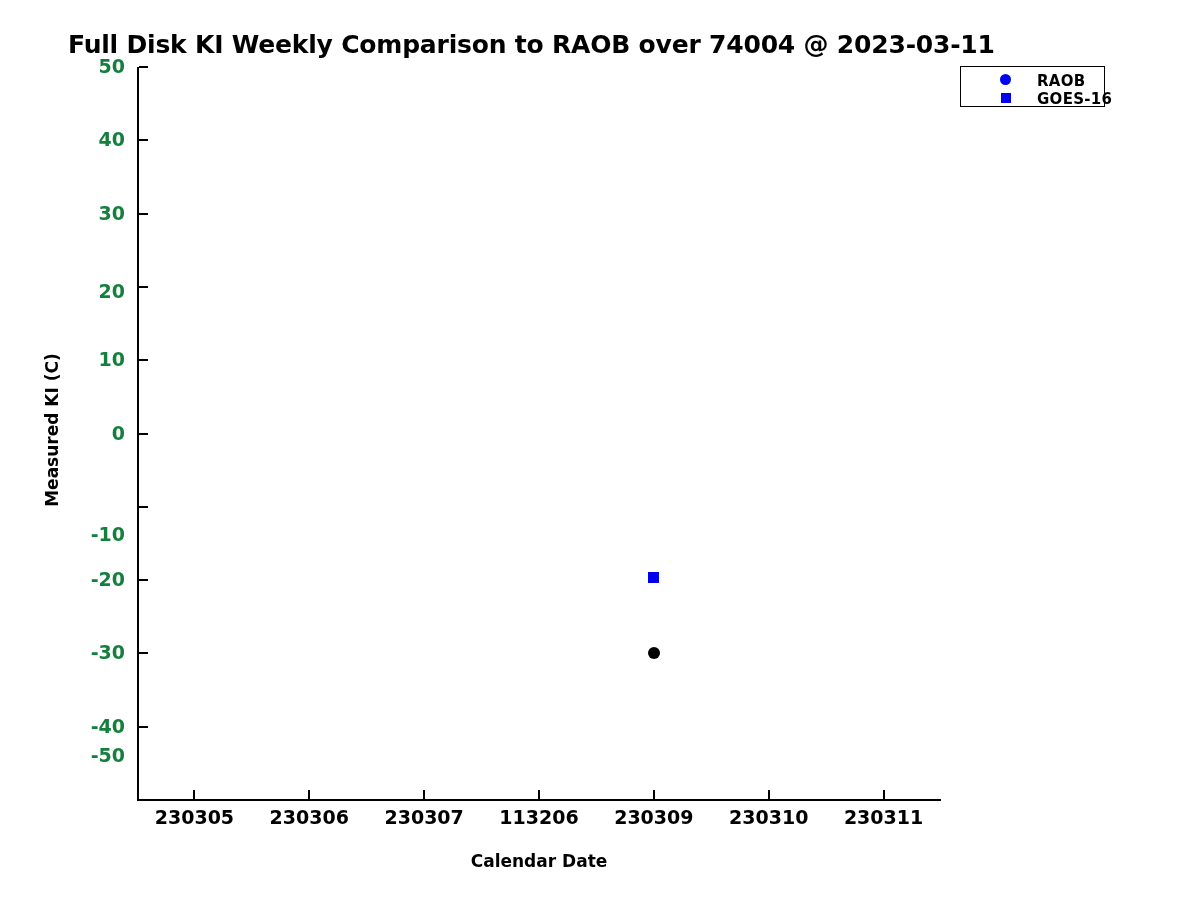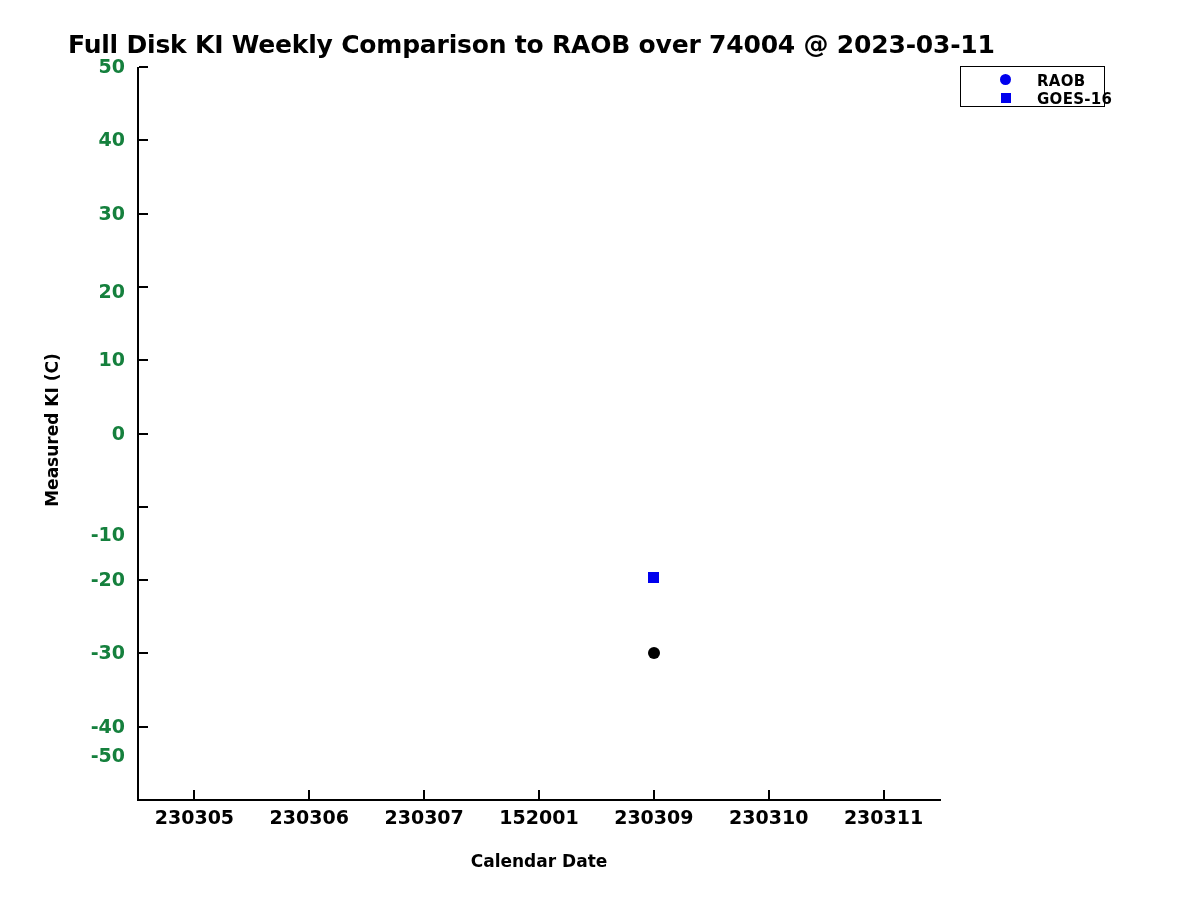--- a/index.html
+++ b/index.html
@@ -221,21 +221,21 @@
       <div class="ytick-label" style="top: 746px;">-50</div>
     </div>
   <div id="x-ticks">
       <div class="xtick-mark" style="left: 193.429px;"></div>
       <div class="xtick-label" style="left: 114.429px;">230305</div>
       <div class="xtick-mark" style="left: 308.286px;"></div>
       <div class="xtick-label" style="left: 229.286px;">230306</div>
       <div class="xtick-mark" style="left: 423.143px;"></div>
       <div class="xtick-label" style="left: 344.143px;">230307</div>
       <div class="xtick-mark" style="left: 538px;"></div>
-      <div class="xtick-label" style="left: 459px;">152001</div>
+      <div class="xtick-label" style="left: 459px;">113206</div>
       <div class="xtick-mark" style="left: 652.857px;"></div>
       <div class="xtick-label" style="left: 573.857px;">230309</div>
       <div class="xtick-mark" style="left: 767.714px;"></div>
       <div class="xtick-label" style="left: 688.714px;">230310</div>
       <div class="xtick-mark" style="left: 882.571px;"></div>
       <div class="xtick-label" style="left: 803.571px;">230311</div>
     </div>
 
   <div id="markers">
       <div class="marker marker-circle" style="left: 647.857px; top: 646.667px; background: rgb(0, 0, 0);"></div>

